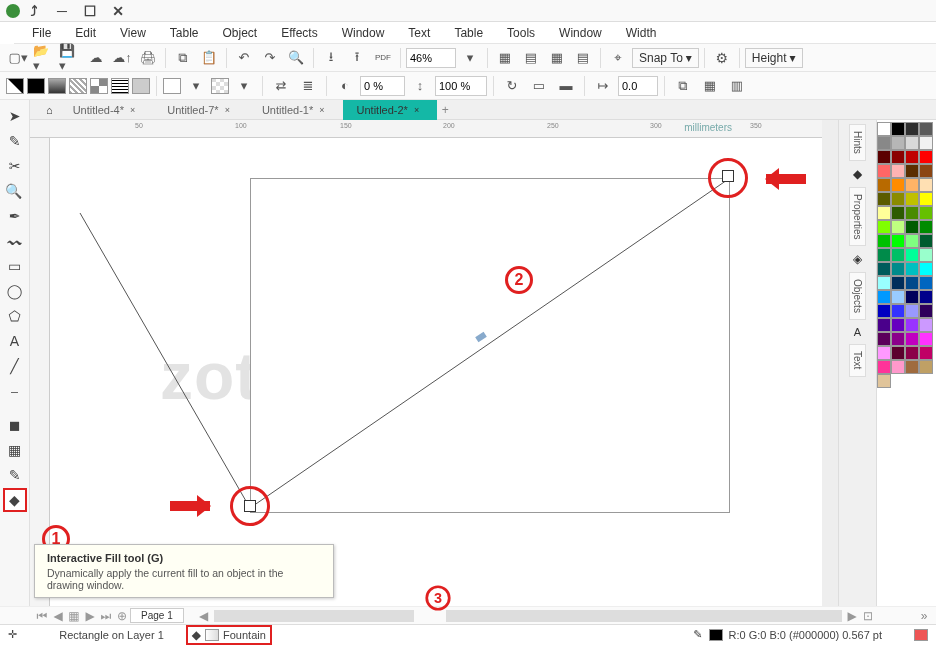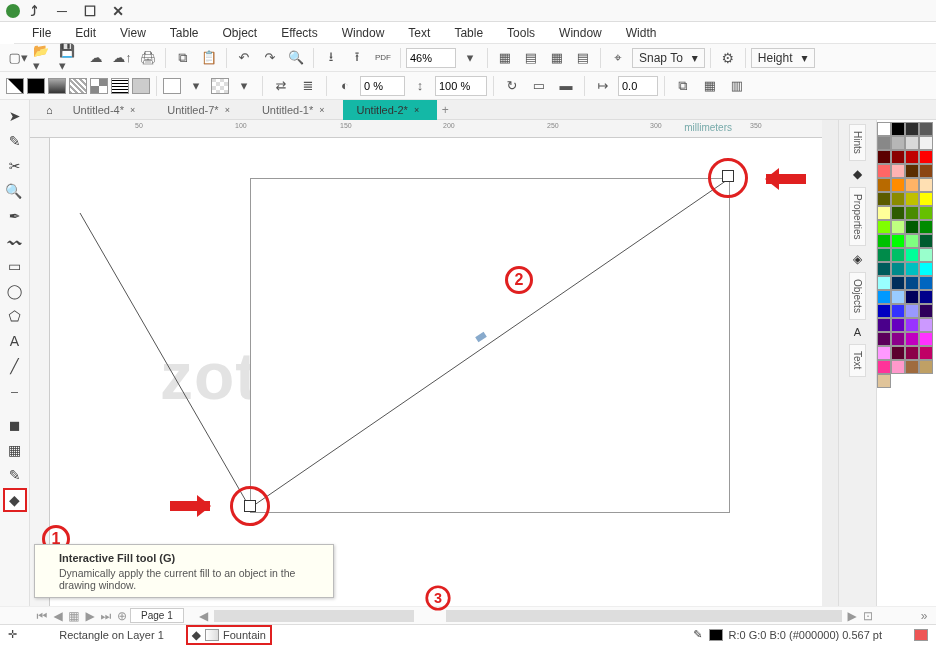--- a/index.html
+++ b/index.html
@@ -14,21 +14,21 @@
   
   
   .menubar { height: 22px; display: flex; align-items: center; padding: 0 8px; gap: 4px; border-bottom: 1px solid #e5e5e5; margin-left: 14px;}
   .menubar span { padding: 2px 10px; font-size: 12px; color: #333;}
   
   
   .toolbar { height: 28px; display: flex; align-items: center; padding: 0 6px; gap: 2px; border-bottom: 1px solid #e5e5e5; background:#fafafa;}
   .tbtn { width: 24px; height: 22px; display:inline-flex; align-items:center; justify-content:center; color:#555; font-size:13px; border:1px solid transparent;}
   .sep { width:1px; height:20px; background:#ddd; margin:0 3px;}
   .zoominp { width:50px; height:20px; border:1px solid #ccc; font-size:11px; padding:0 3px; background:#fff;}
-  .snap { padding:0 6px; border:1px solid #ccc; height:20px; display:flex; align-items:center; gap:9px;}
+  .snap { padding:0 6px; border:1px solid #ccc; height:20px; display:flex; align-items:center; gap:3px;}
   .gear { font-size:14px;}
   
   
   .propbar { height: 28px; display:flex; align-items:center; padding:0 6px; gap:3px; border-bottom:1px solid #e5e5e5; background:#fafafa;}
   .swatch-sm { width:18px; height:16px; border:1px solid #999;}
   
   
   .main { display:flex; height: calc(100% - 22px - 22px - 28px - 28px - 24px - 20px); }
   
   .toolbox { width: 30px; border-right:1px solid #e0e0e0; display:flex; flex-direction:column; align-items:center; padding-top:4px; background:#f7f7f7;}
@@ -70,21 +70,21 @@
   .palette { width:60px; display:flex; flex-wrap:wrap; align-content:flex-start; border-left:1px solid #ddd; padding-top:2px;}
   .palette div { width:14px; height:14px; margin:0; border:1px solid #999;}
   
   
   .bottom-scroll { height:18px; display:flex; align-items:center; padding:0 4px 0 34px; background:#fafafa; border-top:1px solid #eee;}
   .page-tab { border:1px solid #ccc; padding:1px 10px; font-size:10px; background:#fff;}
   .nav-btn { width:16px; text-align:center; color:#999;}
   .hscroll { height:12px; background:#ddd; margin:0 2px;}
   
   
-  .tooltip { position:absolute; left:34px; bottom:52px; width:300px; background:#fffff4; border:1px solid #bbb; padding:6px 24px; box-shadow:1px 1px 3px rgba(0,0,0,.2);}
+  .tooltip { position:absolute; left:34px; bottom:52px; width:300px; background:#fffff4; border:1px solid #bbb; padding:6px 12px; box-shadow:1px 1px 3px rgba(0,0,0,.2);}
   .tooltip b { font-size:11px;}
   .tooltip p { font-size:10.5px; color:#555; margin-top:2px;}
   
   
   .statusbar { height: 20px; display:flex; align-items:center; padding:0 8px; border-top:1px solid #ddd; font-size:11px; color:#444; gap:6px;}
   .statusbar .fill-box { border:2px solid #e02020; padding:1px 4px; display:flex; align-items:center; gap:4px;}
   .sw-mini { width:14px; height:12px; border:1px solid #999; display:inline-block;}
   
   svg.line-overlay { position:absolute; top:0; left:0; pointer-events:none;}
 </style>

